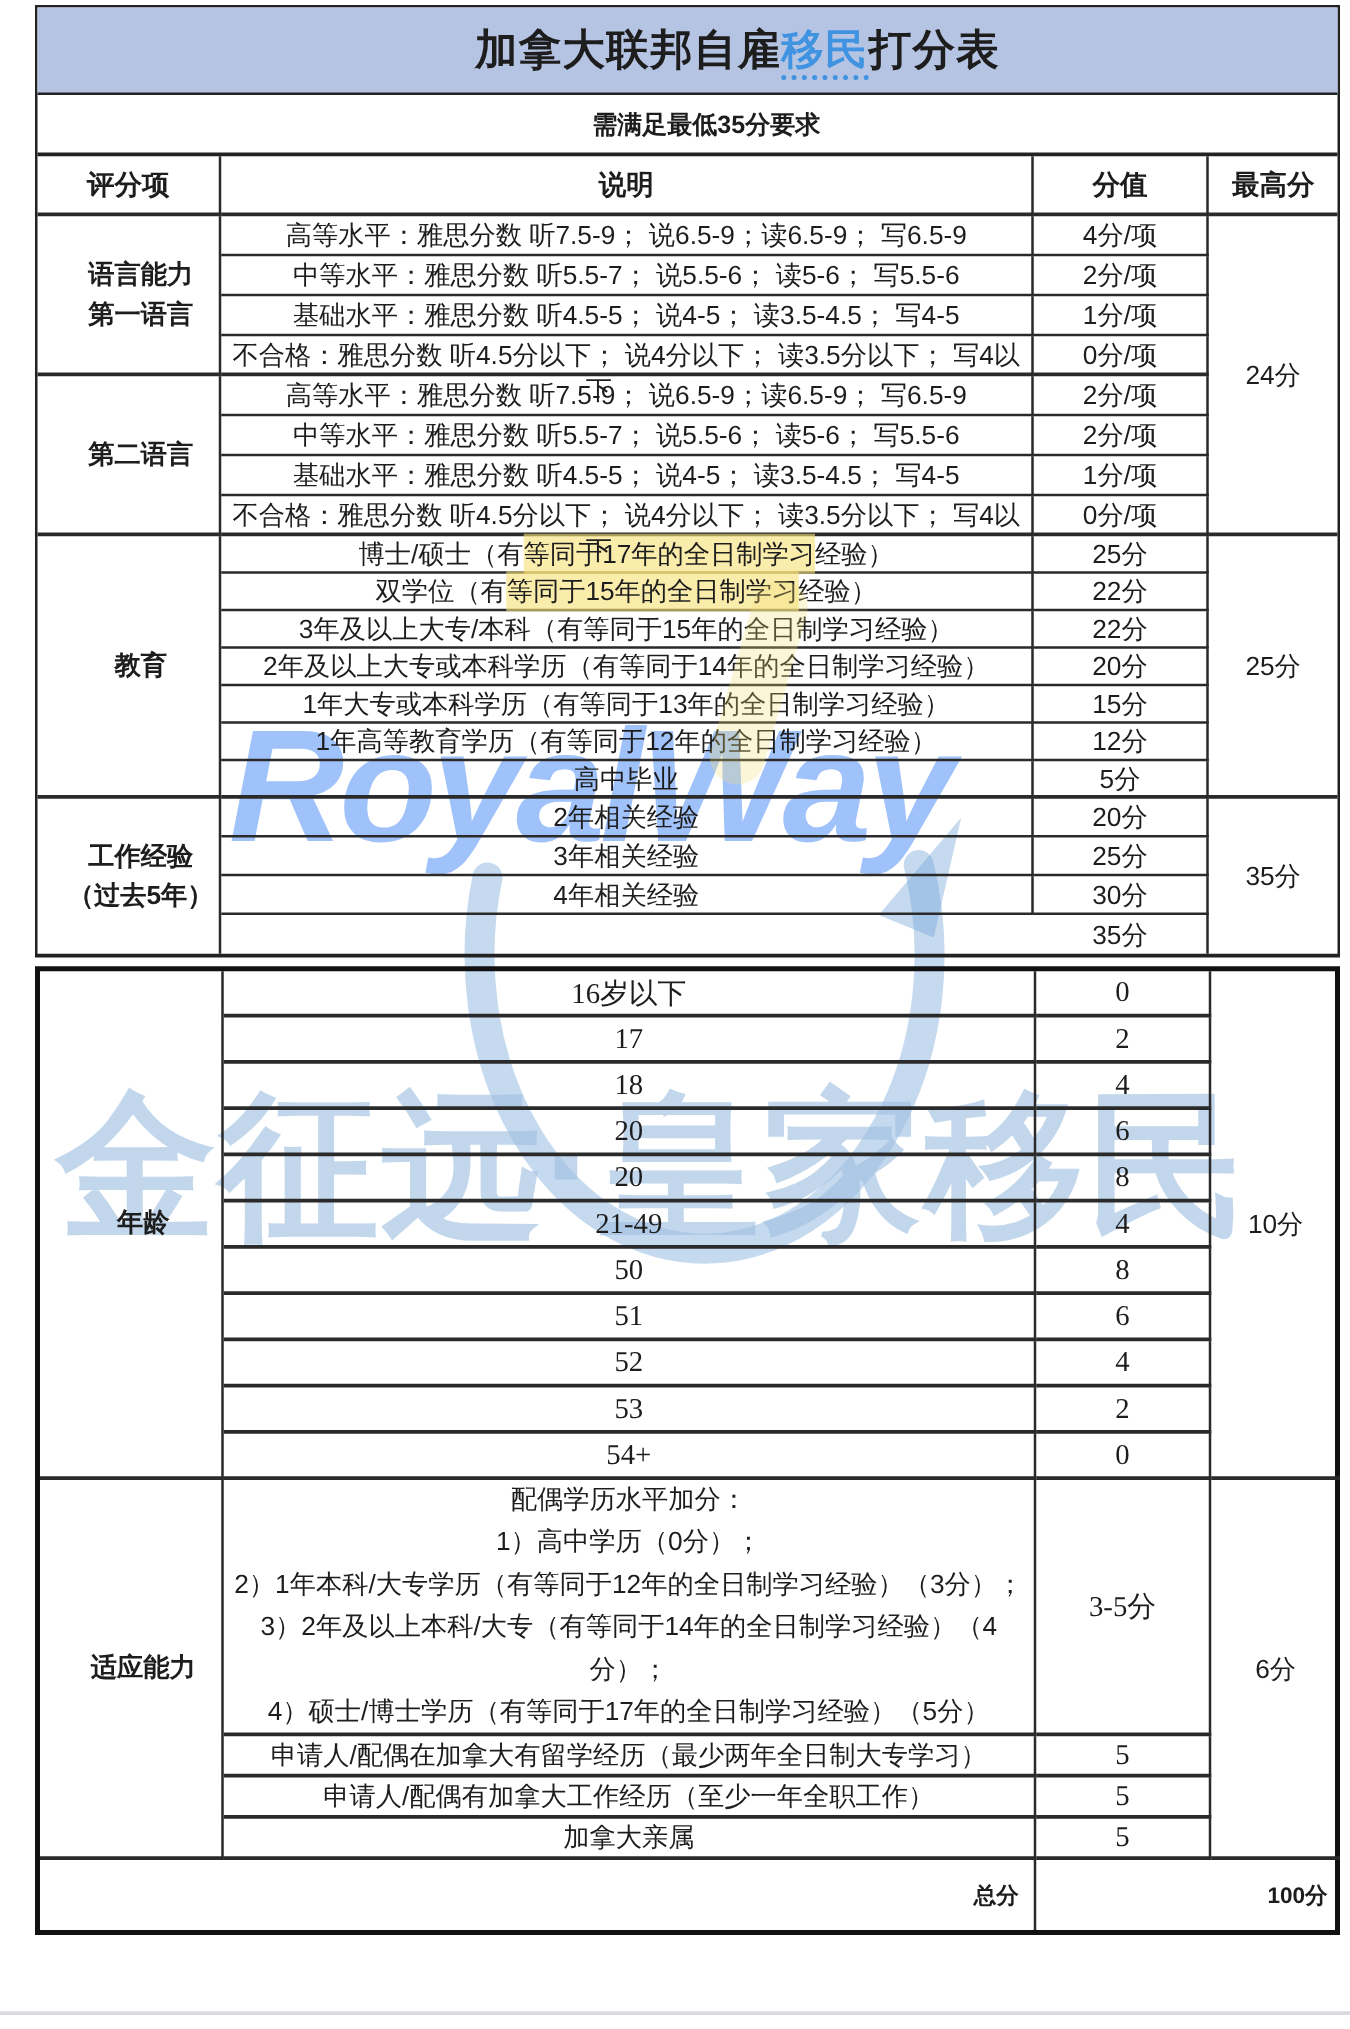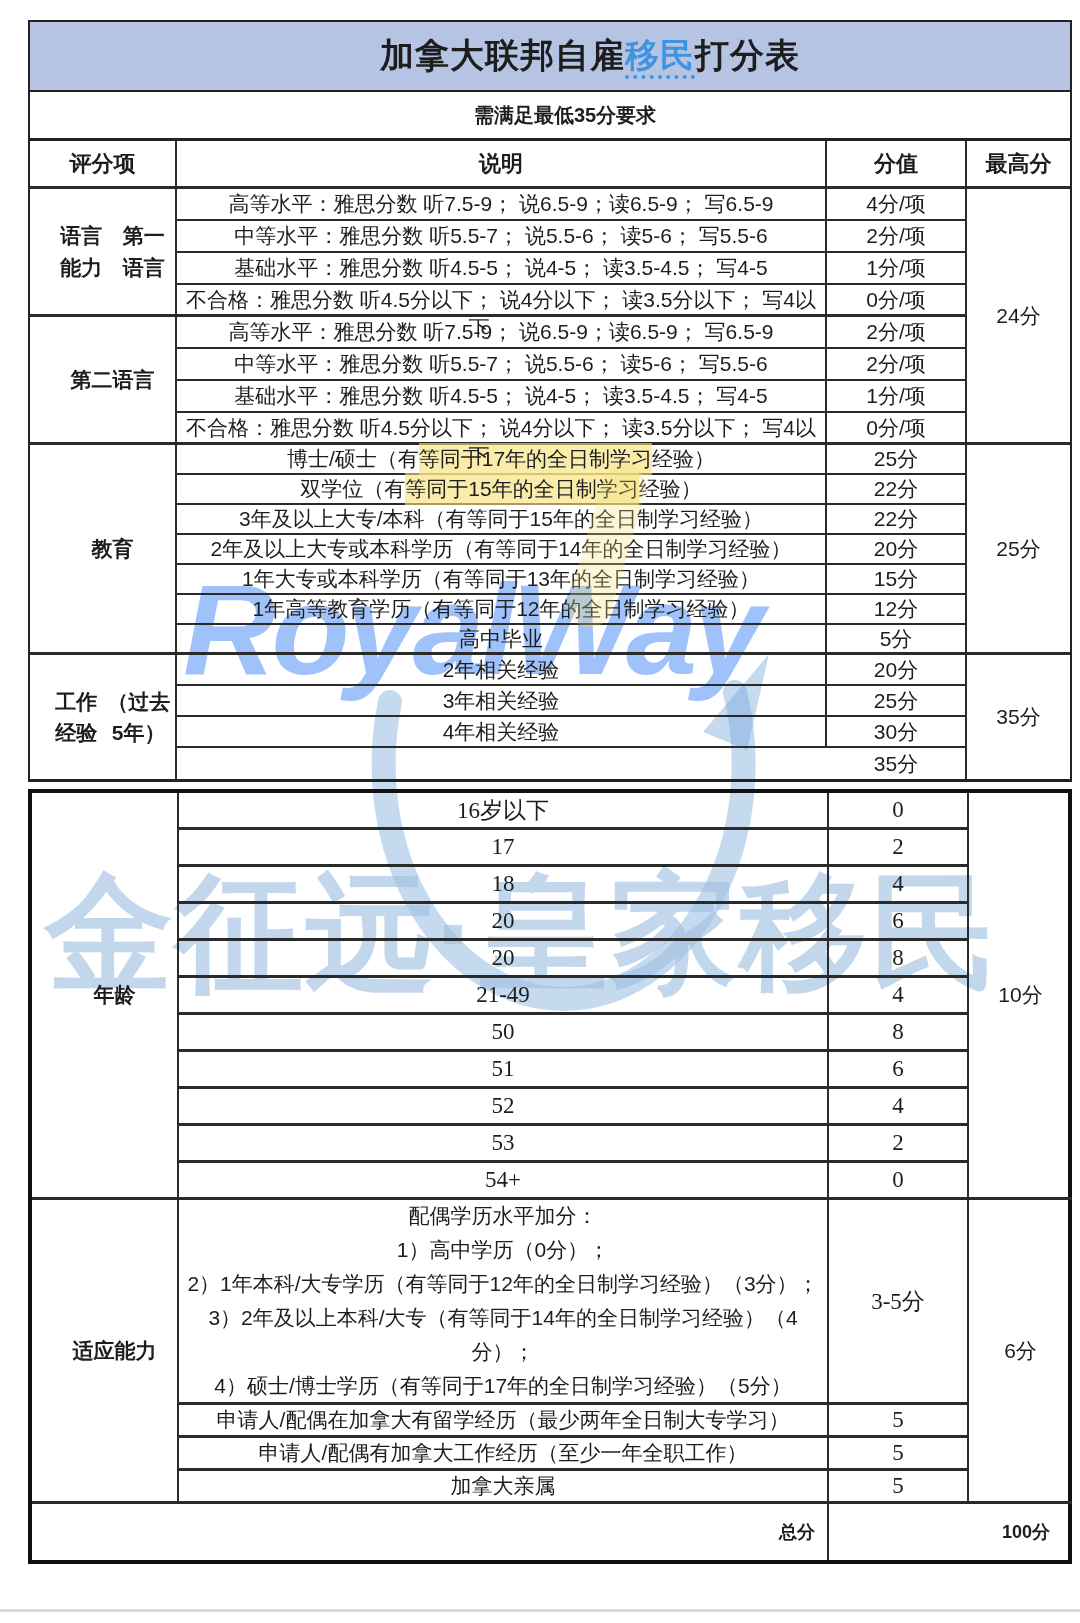--- a/index.html
+++ b/index.html
@@ -7,40 +7,40 @@
         font-family:"Liberation Sans",sans-serif;color:#1d1d1d;}
   
   .wm-royal{position:absolute;left:183px;top:556px;z-index:0;font-style:italic;font-weight:bold;
             font-size:128px;letter-spacing:-4px;color:#3b82f6;opacity:.48;white-space:nowrap;}
   .wm-swoosh{position:absolute;left:295px;top:592px;z-index:0;}
   .wm-brand{position:absolute;left:45px;top:848px;z-index:0;font-weight:bold;font-size:128px;
             letter-spacing:2px;color:#9fc0e2;opacity:.62;white-space:nowrap;}
   .streak{position:absolute;left:585px;top:462px;width:44px;height:168px;z-index:3;
           background:rgba(246,224,120,.28);border-radius:22px;transform:rotate(16deg);pointer-events:none;}
   
-  .doc{position:absolute;left:28px;top:20px;width:1044px;z-index:1;}
+  .doc{position:absolute;left:28px;top:4px;width:1044px;z-index:1;}
   .upper{border:2px solid #222;border-bottom-width:3px;background:transparent;}
   .lower{border:4px solid #111;margin-top:7px;background:transparent;}
   .titlebar{height:68px;background:#b6c4e4;border-bottom:2px solid #222;display:flex;
             align-items:center;justify-content:center;}
   .titletext{font-size:34px;font-weight:bold;letter-spacing:1px;text-indent:80px;white-space:nowrap;}
   .t-hl{color:#3f93e0;border-bottom:4px dotted #3f93e0;padding-bottom:1px;}
   .subtitle{height:46px;border-bottom:3px solid #222;display:flex;align-items:center;justify-content:center;
             font-size:20px;font-weight:bold;text-indent:30px;}
   .g{display:grid;grid-template-columns:147px 650px 140px 103px;}
   .g-upper{grid-template-rows:48px repeat(8,32px) repeat(7,30px) repeat(4,31px);}
   .g-lower{grid-template-rows:repeat(11,37px) 205px repeat(3,33px) 56px;}
   .c{display:flex;align-items:center;justify-content:center;border-right:2px solid #2a2a2a;
      border-bottom:2px solid #2a2a2a;font-size:21px;position:relative;text-align:center;}
   .lower .c{border-right-width:2px;border-bottom-width:3px;}
   .noR{border-right:none!important;}
   .noB{border-bottom:none!important;}
   .b3{border-bottom-width:3px!important;}
   .hd{font-weight:bold;font-size:22px;}
-  .lbl{font-weight:bold;line-height:1.5;flex-direction:row;padding-left:20px;}
+  .lbl{font-weight:bold;line-height:1.5;flex-direction:column;padding-left:20px;}
   .nw{white-space:nowrap;}
   .serif{font-family:"Liberation Serif",serif;font-size:23px;}
   .hl{background:rgba(247,225,120,.62);padding:2px 0;}
   .ovf{position:absolute;left:45%;top:29px;z-index:6;font-size:21px;color:#1d1d1d;}
   .big{flex-direction:column;justify-content:center;line-height:34px;font-size:21px;}
   .tR{justify-content:flex-end;font-weight:bold;font-size:18px;}
   .pagesep{position:absolute;left:0;right:0;top:1609px;height:3px;background:#d9dbe0;z-index:2;}
 </style>
 </head>
 <body>
@@ -182,19 +182,19 @@
         <div class="c serif b3" style="grid-area:12/3/13/4">3-5分</div>
         <div class="c nw" style="grid-area:13/2/14/3">申请人/配偶在加拿大有留学经历（最少两年全日制大专学习）</div>
         <div class="c serif" style="grid-area:13/3/14/4">5</div>
         <div class="c nw" style="grid-area:14/2/15/3">申请人/配偶有加拿大工作经历（至少一年全职工作）</div>
         <div class="c serif" style="grid-area:14/3/15/4">5</div>
         <div class="c nw b3" style="grid-area:15/2/16/3">加拿大亲属</div>
         <div class="c serif b3" style="grid-area:15/3/16/4">5</div>
         <div class="c noR b3" style="grid-area:12/4/16/5">6分</div>
 
         <div class="c tR noB" style="grid-area:16/1/17/3;padding-right:12px">总分</div>
-        <div class="c tR noR noB" style="grid-area:16/3/17/5;padding-right:22px">100分</div>
+        <div class="c tR noR noB" style="grid-area:16/3/17/5;padding-right:10px">100分</div>
       </div>
     </div>
   </div>
 
   <div class="pagesep"></div>
 </div>
 
 </body></html>

